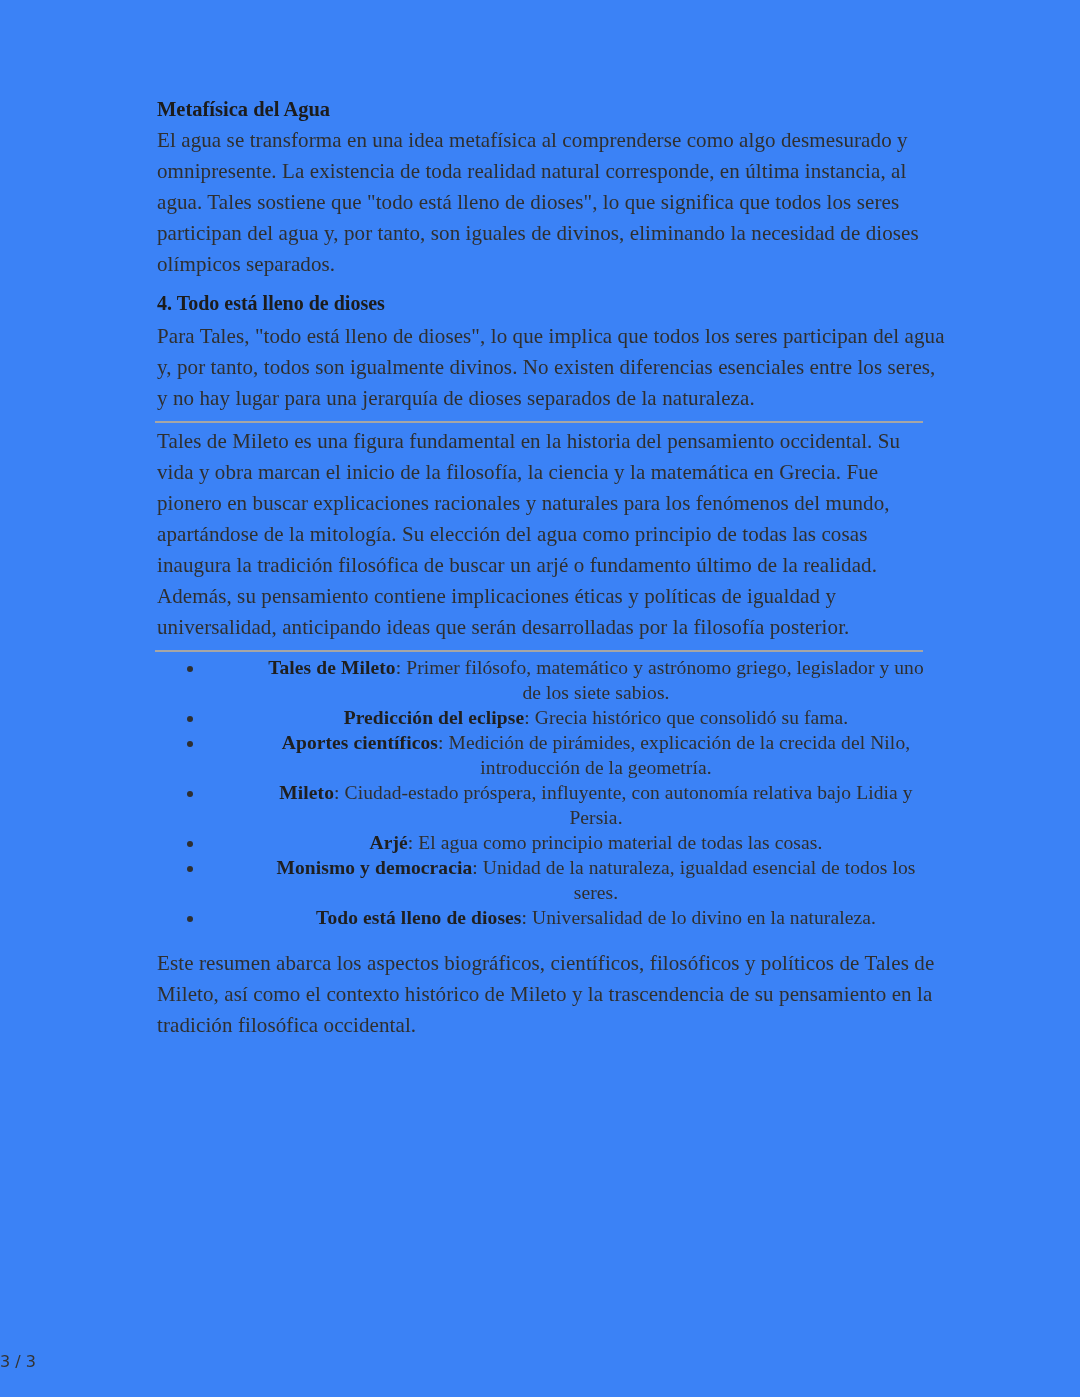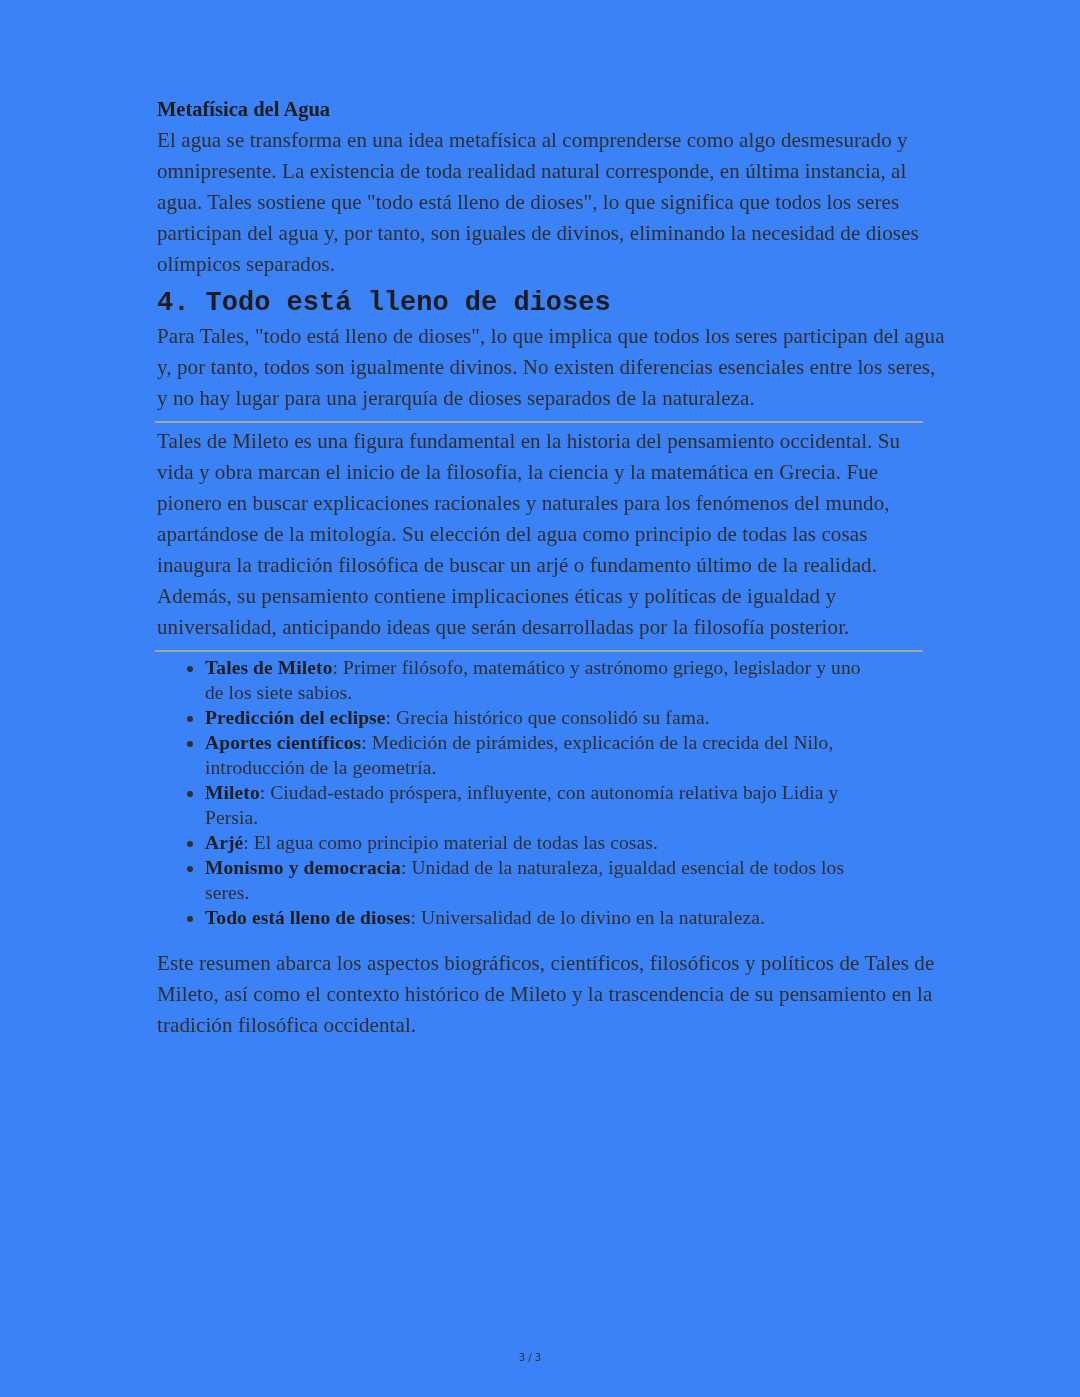--- a/index.html
+++ b/index.html
@@ -26,23 +26,22 @@
     color: #1c1c1c;
     font-weight: bold;
     margin: 0;
   }
   h3.sec {
     font-size: 20.5px;
     line-height: 26px;
     margin-top: 8px;
   }
   h2.sec {
-    font-size: 27px;
+    font-size: 20px;
     line-height: 30px;
-    font-family: Liberation Mono, monospace;
   }
   p.para {
     font-size: 21px;
     line-height: 31px;
     letter-spacing: 0.1px;
     margin: 3px 0 0 0;
     white-space: pre-line;
   }
   .h2-first { margin-top: 8px; }
   .h2-after-rule { margin-top: 13px; }
@@ -51,42 +50,43 @@
     border: none;
     height: 2px;
     background: #a6a6a6;
     width: 768px;
     margin: 7px 0 0 -2px;
   }
   ul.keylist {
     margin: 3px 0 0 0;
     padding: 0 0 0 48px;
     list-style: disc;
+    text-align: center;
   }
   ul.keylist li {
     font-size: 19.5px;
     line-height: 25px;
     letter-spacing: 0.1px;
     white-space: pre-line;
     margin: 0;
   }
   ul.keylist li strong {
     color: #1f1f1f;
   }
   p.closing {
     margin-top: 18px;
   }
   .footer {
     position: absolute;
     left: 0;
     top: 1352px;
     width: 1060px;
-    text-align: center;
+    text-align: left;
     font-family: "DejaVu Sans", "Liberation Sans", sans-serif;
-    font-size: 10px;
+    font-size: 16px;
     color: #333333;
   }
 </style>
 </head>
 <body>
 
 <div class="page">
   <div class="content">
 
     <h3 class="sec">Metafísica del Agua</h3>

